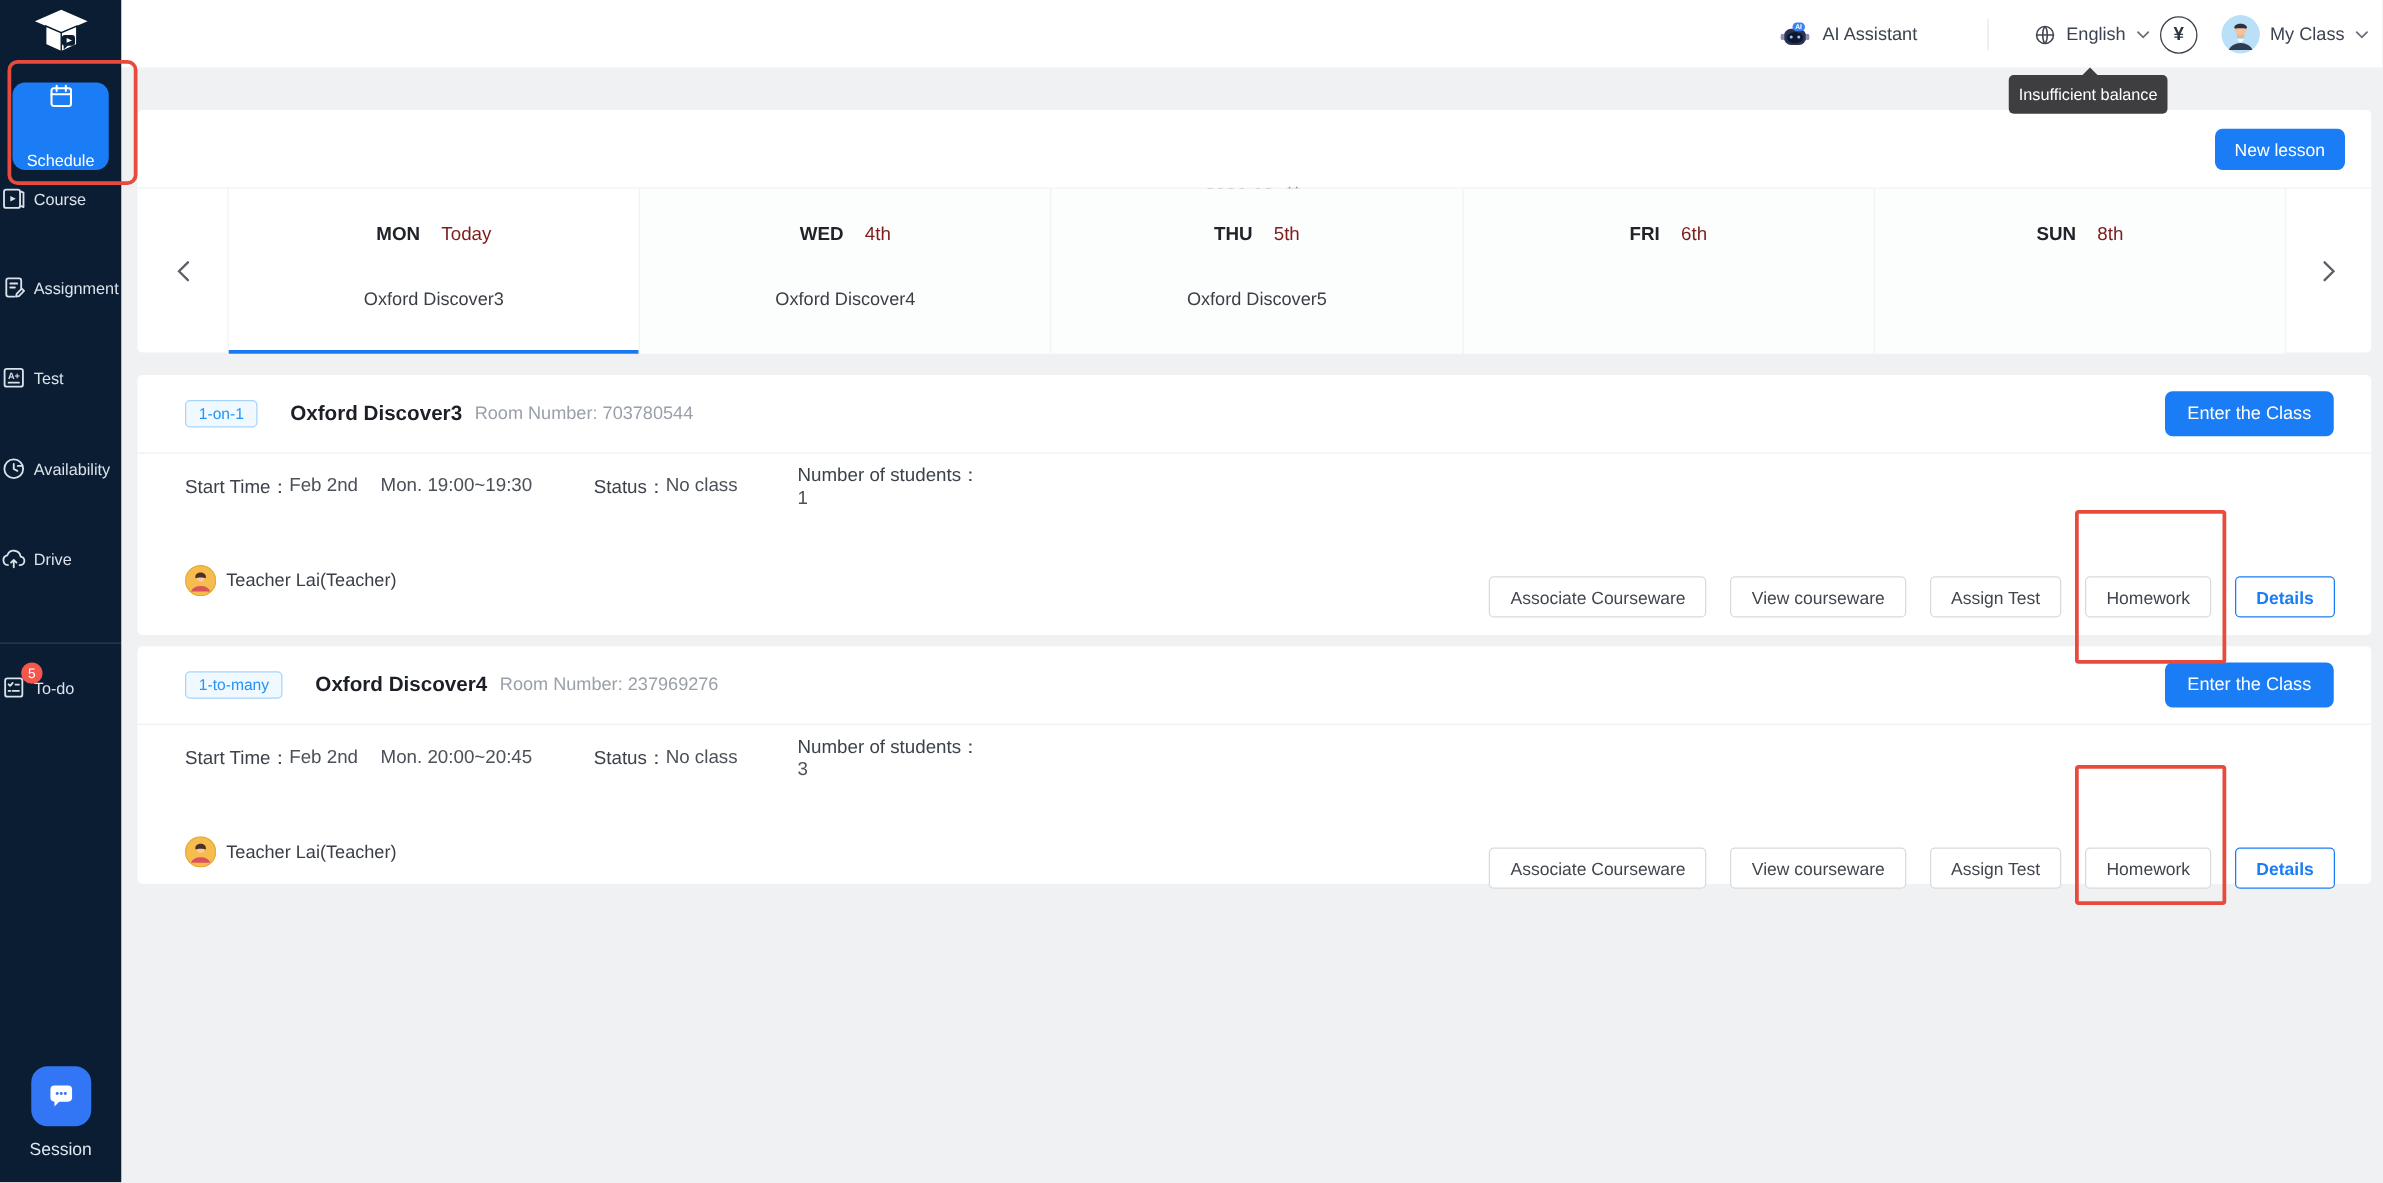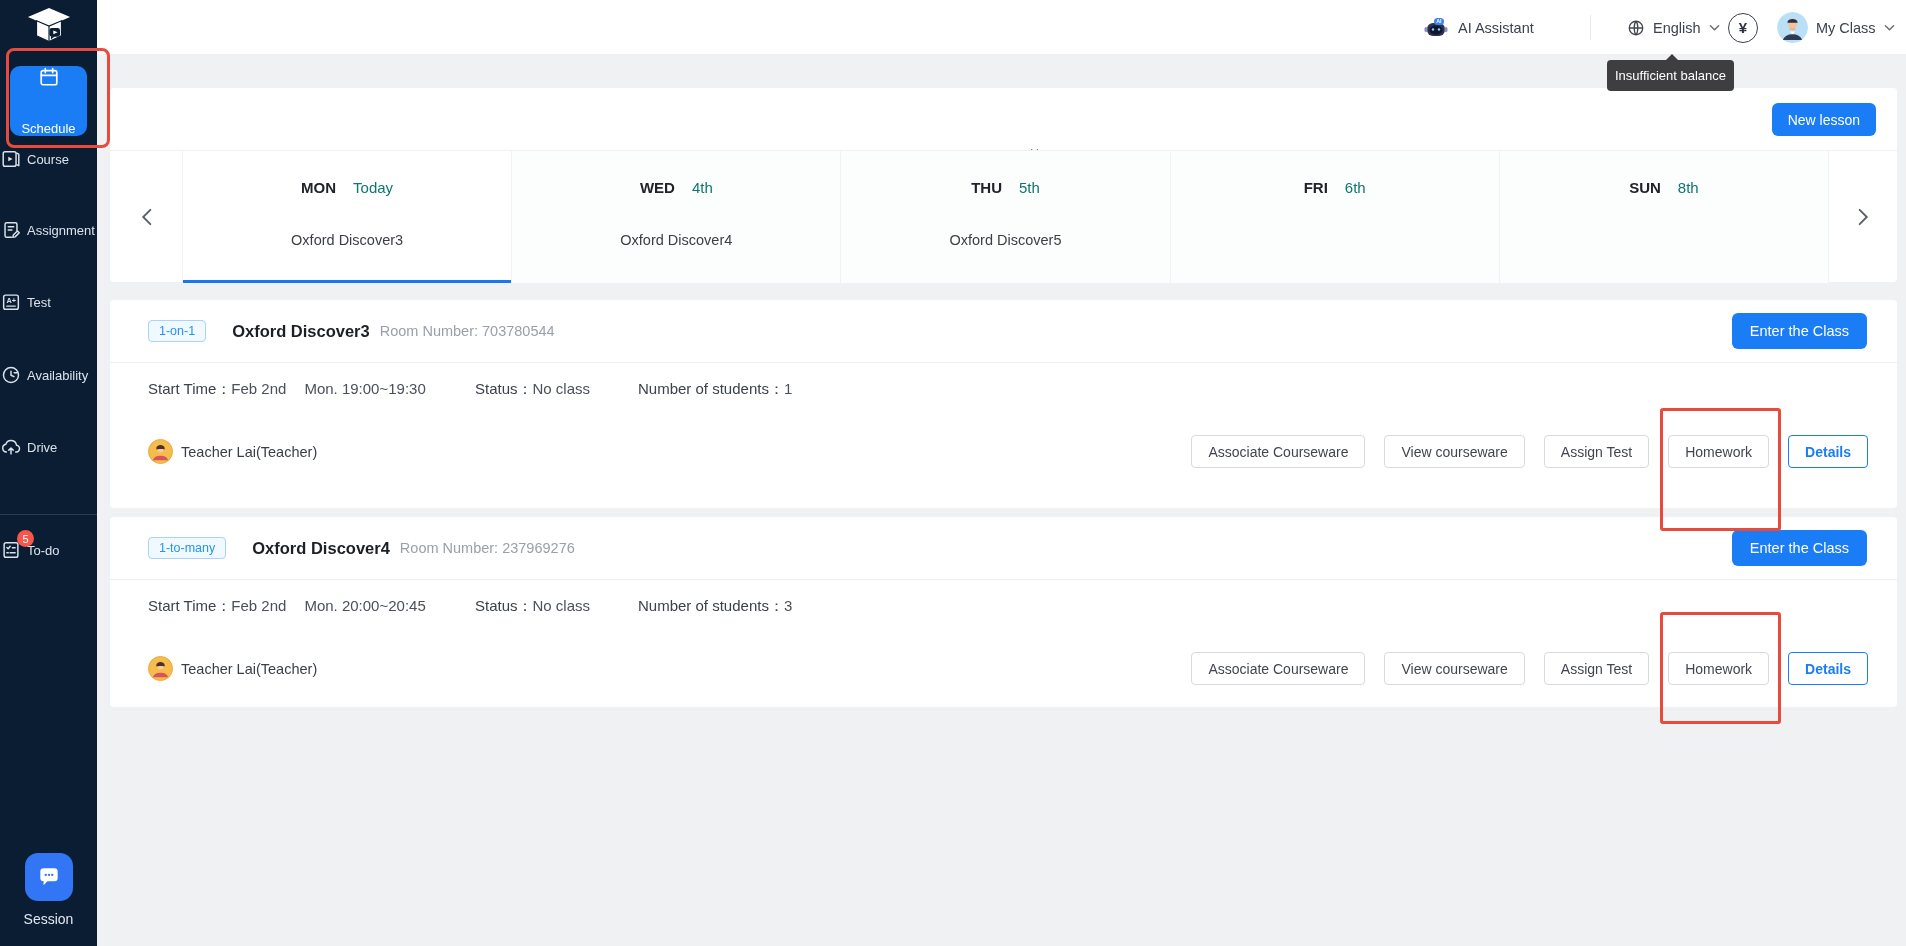--- a/index.html
+++ b/index.html
@@ -38,44 +38,44 @@
   .strip { position:absolute; left:0; top:62px; width:1787px; height:132px; border-top:1px solid #f0f1f2; }
   .chev-cell { position:absolute; top:0; height:132px; display:flex; align-items:center; justify-content:center; cursor:pointer; }
   .chev-left { left:0; width:72px; }
   .chev-right { right:0; width:69px; border-left:1px solid #f1f2f3; }
   .day-cols { position:absolute; left:72px; top:0; width:1646px; height:132px; display:flex; }
   .day-col { flex:1; position:relative; border-left:1px solid #f1f2f3; background:#fcfdfd; display:flex; flex-direction:column; align-items:center; cursor:pointer; }
   .day-col.selected { background:#fff; }
   .day-col.selected::after { content:""; position:absolute; left:0; right:0; bottom:0; height:3px; background:#1778f2; }
   .day-head { margin-top:28px; display:flex; gap:17px; align-items:baseline; font-size:15px; color:#202329; }
   .day-name { font-weight:700; }
-  .day-date { color:#0f766e; }
+  .day-date { color:#7f1d1d; }
   .day-lesson { margin-top:36px; font-size:14.5px; color:#3a3f45; }
 
   
   .card { position:absolute; left:110px; width:1787px; background:#fff; border-radius:4px; }
   .card1 { top:300px; height:208px; }
   .card2 { top:517px; height:190px; }
   .card-header { height:63px; display:flex; align-items:center; padding:0 30px 0 38px; border-bottom:1px solid #eef0f2; }
   .type-badge { padding:3px 10px; font-size:12.5px; color:#2293f7; background:#f0f9ff; border:1px solid #a6d4fa; border-radius:4px; margin-right:26px; }
   .lesson-title { font-size:16.5px; font-weight:700; color:#1c2026; margin-right:10px; }
   .room-num { font-size:14.5px; color:#9aa0a9; }
   .spacer { flex:1; }
   .btn-enter { height:36px; padding:0 18px; background:#1b7df5; border:none; border-radius:6px; color:#fff; font-size:14.5px; font-family:inherit; cursor:pointer; }
   .card-details { margin-top:16px; padding-left:38px; display:flex; align-items:center; font-size:15px; color:#41464f; height:20px; }
   .dgroup1 { width:327px; display:flex; }
   .dgroup2 { width:163px; display:flex; }
-  .dgroup3 { display:flex; }
+  .dgroup3 { display:flex;flex-direction:column; }
   .dlabel { color:#3c424b; }
   .dval { color:#4b515a; }
   .dgap { width:18px; }
   .card-footer { margin-top:36px; padding:0 29px 0 38px; display:flex; align-items:center; justify-content:space-between; }
   .teacher { display:flex; align-items:center; gap:8px; font-size:14.5px; color:#3a3f47; }
   .btn-row { display:flex; align-items:center; gap:19px; }
-  .btn-ghost { height:33px; padding:0 16px; background:#fff; border:1px solid #d8dadd; border-radius:4px; color:#41464e; font-size:14px; font-family:inherit; cursor:pointer; }
+  .btn-ghost { height:33px; padding:0 16px; background:#fff; border:1px solid #d8dadd; border-radius:4px; color:#41464e; font-size:14px; font-family:inherit; cursor:pointer;margin-top:26px; }
   .btn-details { border:1px solid #1b7df5; color:#1b7df5; font-weight:700; }
 
   
   .anno { position:absolute; border:3px solid #e84b3d; pointer-events:none; z-index:9; }
   .anno-sidebar { left:6px; top:48px; width:104px; height:100px; border-radius:8px; }
   .anno-hw1 { left:1660px; top:408px; width:121px; height:123px; border-radius:3px; }
   .anno-hw2 { left:1660px; top:612px; width:121px; height:112px; border-radius:3px; }
 </style>
 </head>
 <body>

